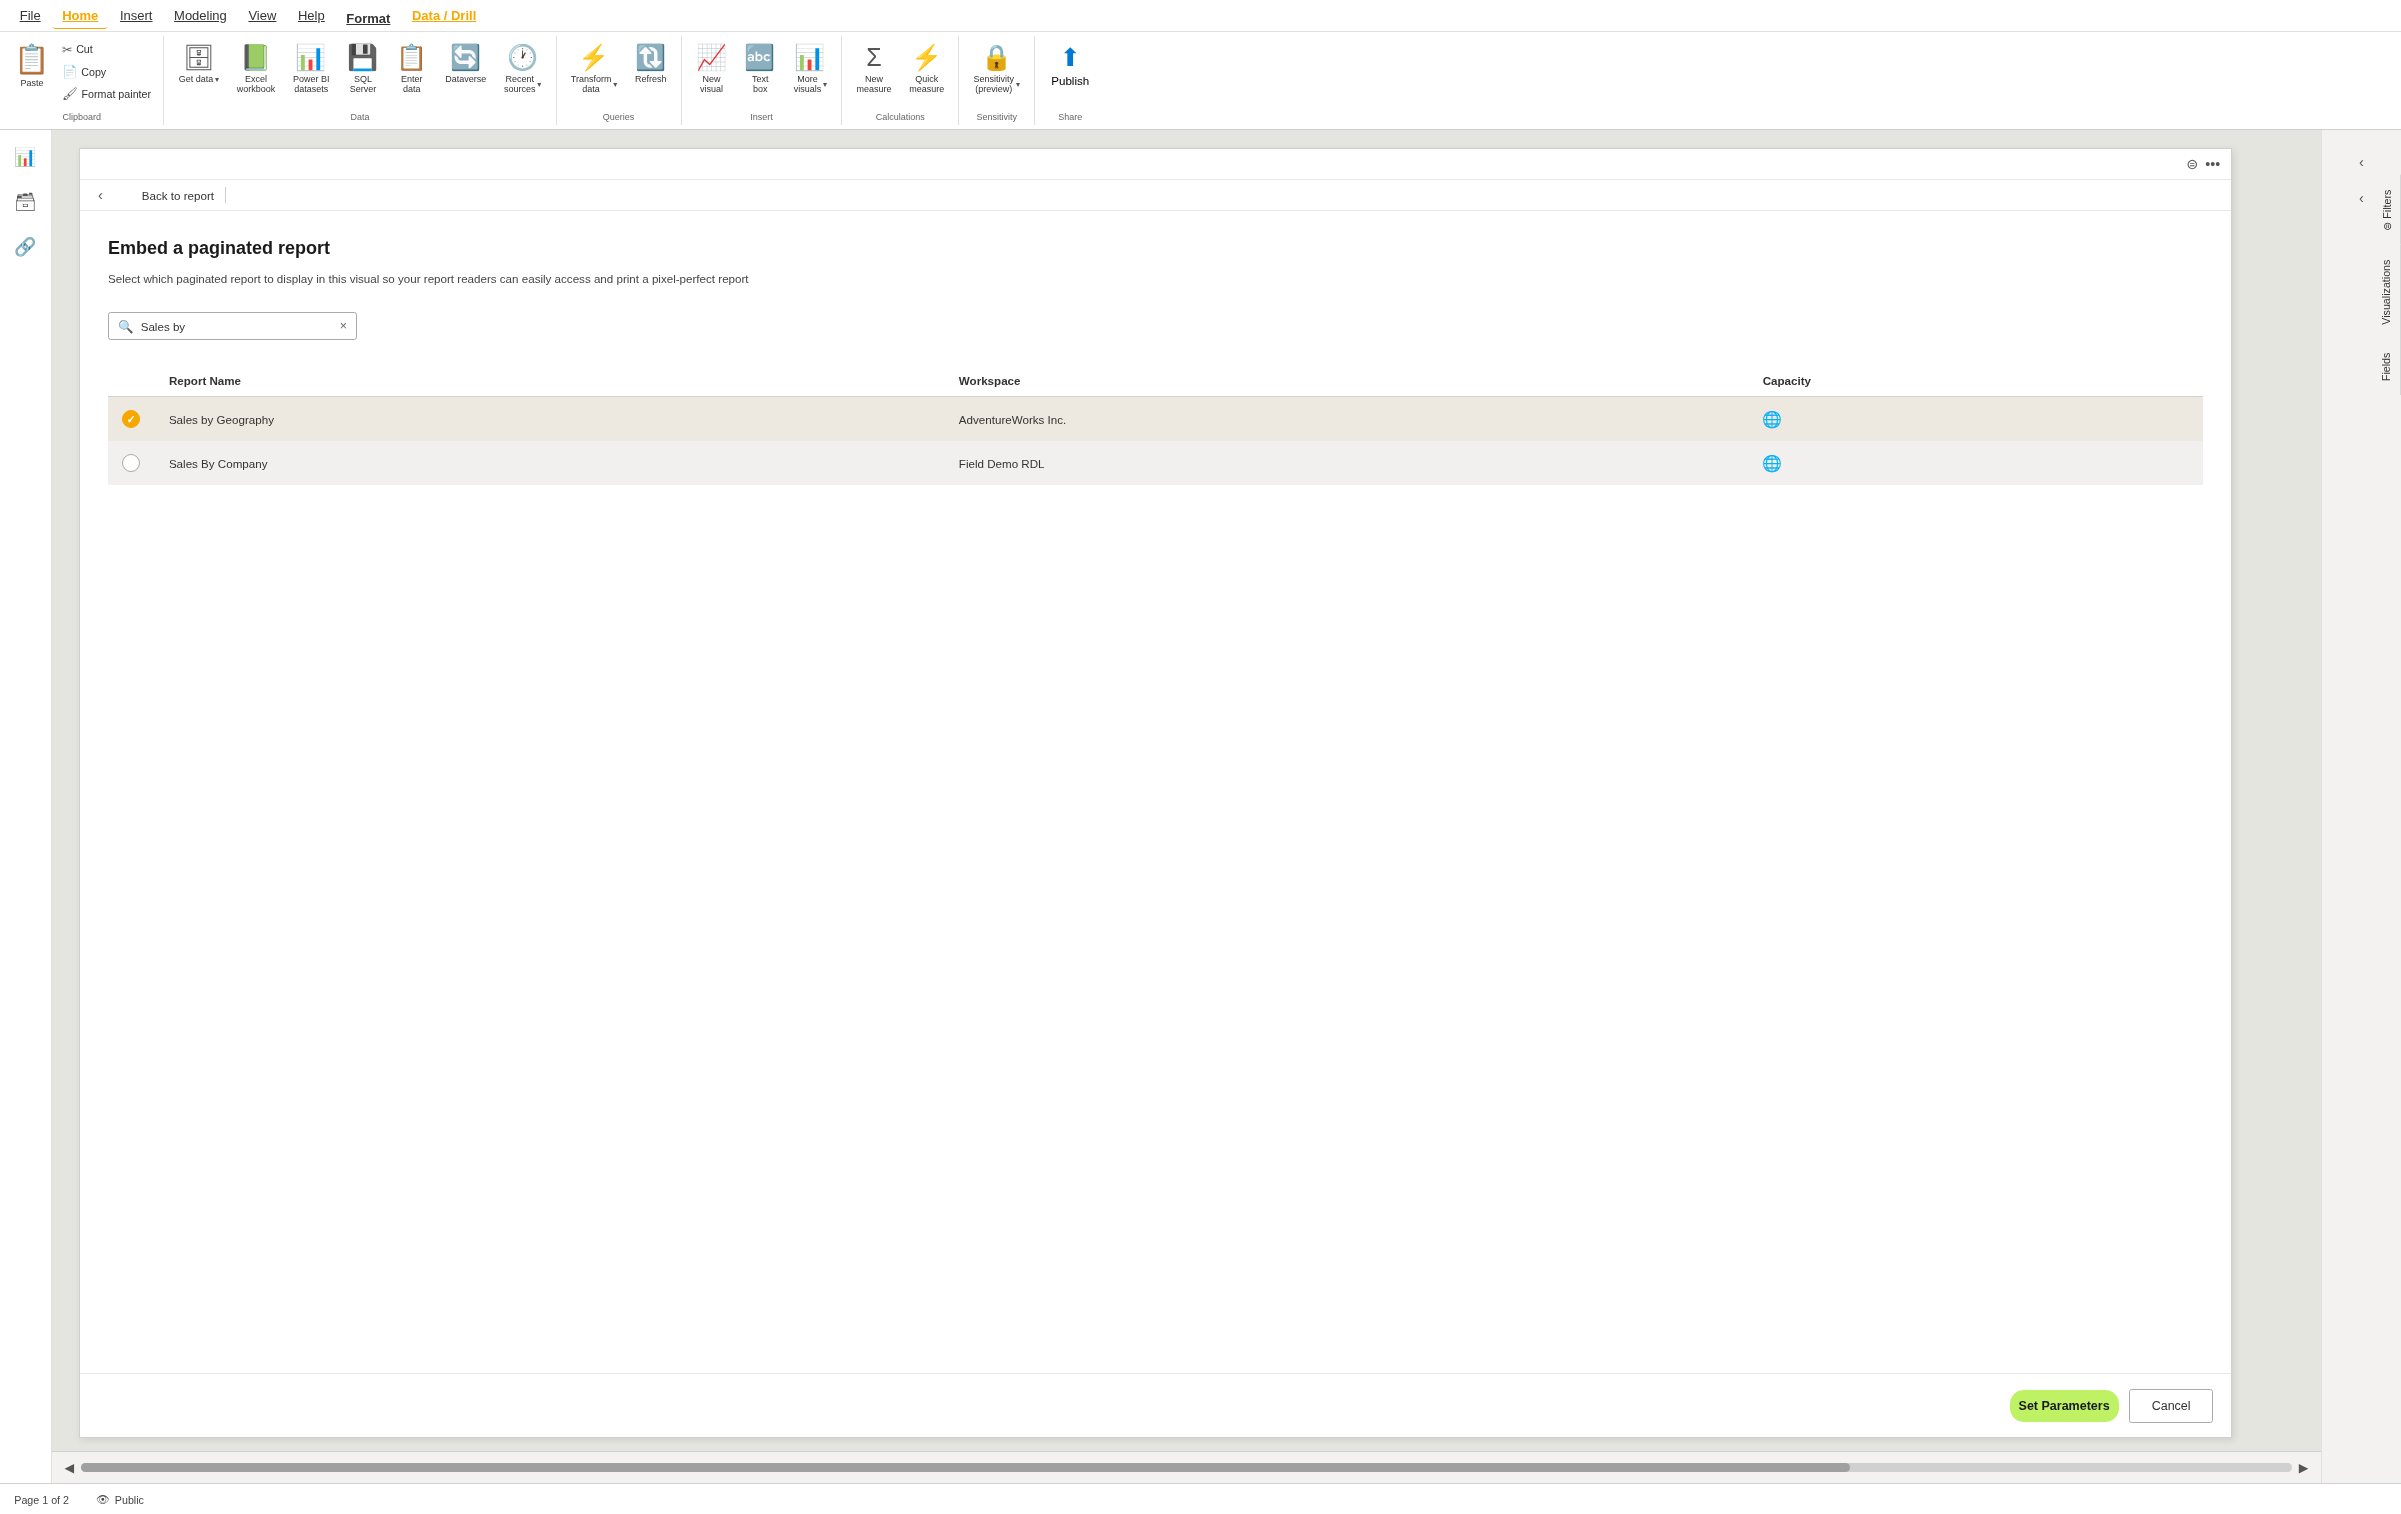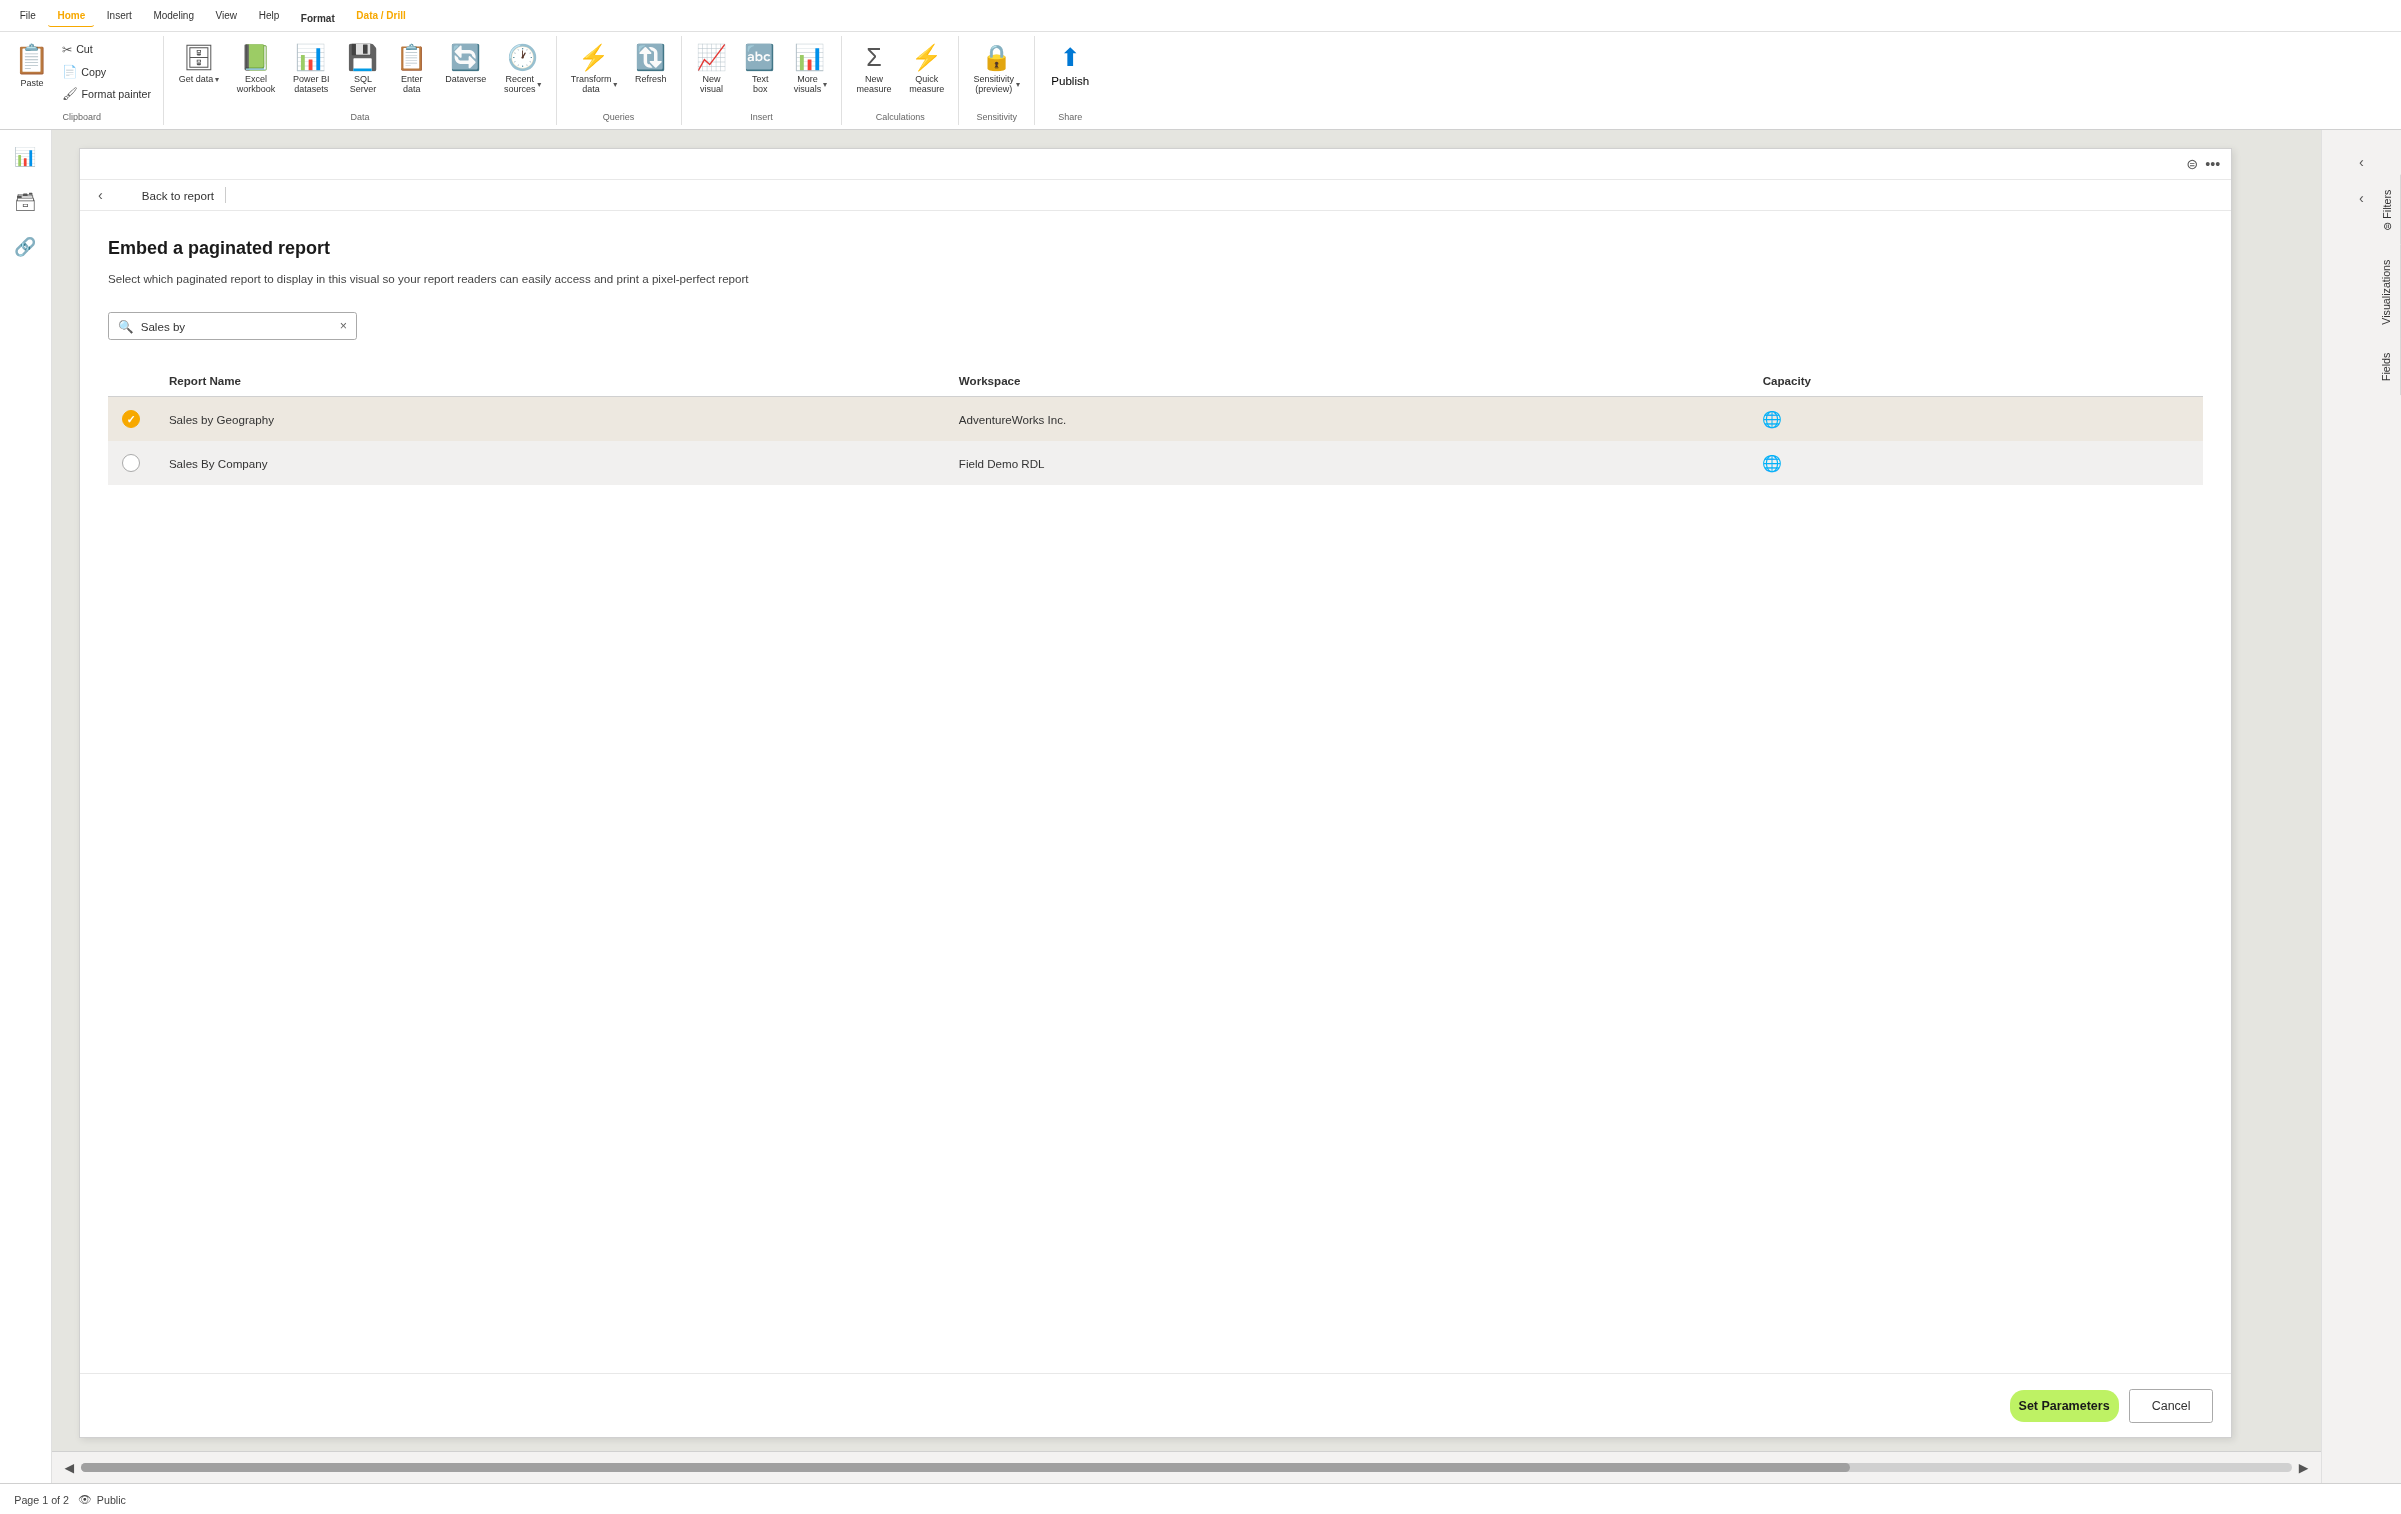--- a/index.html
+++ b/index.html
@@ -17,25 +17,26 @@
       display: flex;
       align-items: center;
       background: #fff;
       height: 32px;
       padding: 0 10.7px;
       border-bottom: 0.9px solid #e0e0e0;
       gap: 3.6px;
     }
     .menu-item {
       padding: 5.3px 9px;
-      font-size: 10px;
+      font-size: 13px;
       cursor: pointer;
       color: #333;
       border-radius: 2.7px;
       white-space: nowrap;
+      text-decoration: underline;
     }
     .menu-item.active {
       color: #f7a800;
       border-bottom: 1.8px solid #f7a800;
       font-weight: 600;
     }
     .menu-item.active-format {
       color: #333;
       font-weight: 600;
     }
@@ -418,21 +419,21 @@
       border-radius: 4.5px;
     }
 
     
     .status-bar {
       height: 32px;
       background: #fff;
       border-top: 0.9px solid #d0d0d0;
       display: flex;
       padding: 0 14.3px;
-      gap: 9px;
+      gap: 27px;
       font-size: 10.7px;
       color: #444;
     }
     .status-badge {
       display: flex;
       align-items: center;
       gap: 5.3px;
     }
   </style>
 </head>

